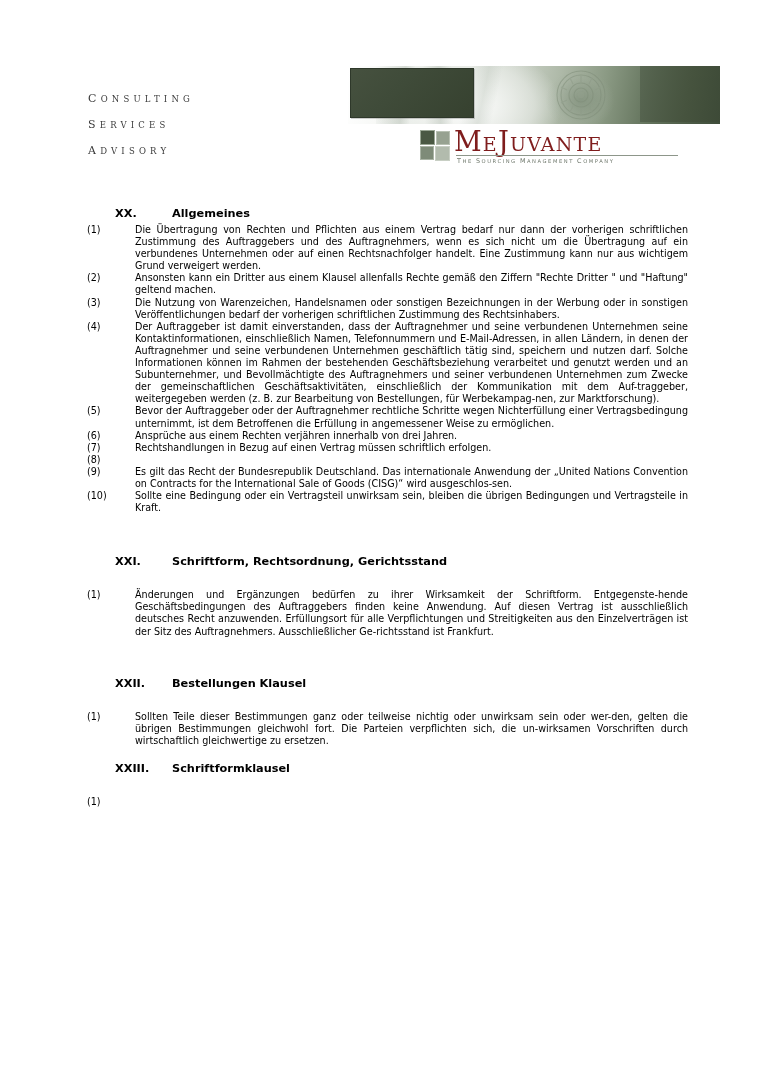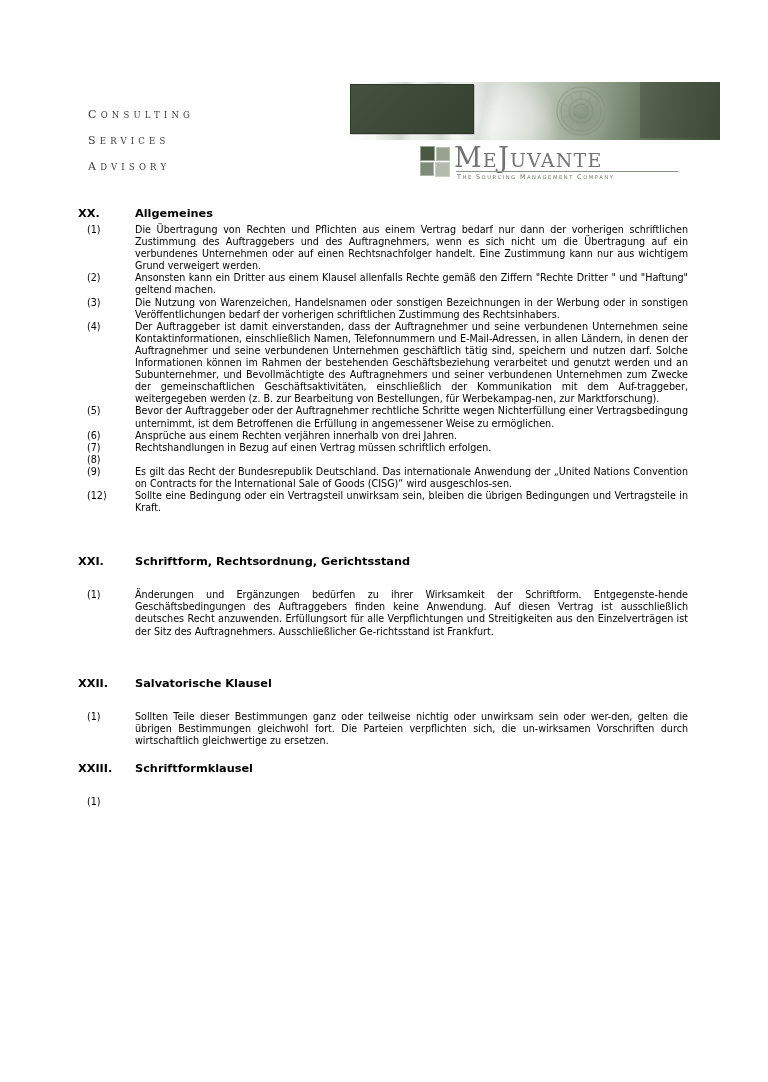--- a/index.html
+++ b/index.html
@@ -13,21 +13,21 @@
     position: relative;
     font-family: "DejaVu Sans", sans-serif;
     color: #000000;
     overflow: hidden;
   }
 
   
   .header {
     position: absolute;
     left: 0;
-    top: 16px;
+    top: 0;
     width: 768px;
     height: 190px;
   }
 
   
   .header-words {
     position: absolute;
     left: 88px;
     top: 86px;
   }
@@ -123,21 +123,21 @@
   .sq.c { left: 0;  top: 16px; width: 12px; height: 12px; background: #7e8b78; border: 1px solid #aab4a5; }
   .sq.d { left: 15px; top: 16px; width: 13px; height: 13px; background: #b2bbad; border: 1px solid #c8cfc4; }
 
   .logo-name {
     position: absolute;
     left: 34px;
     top: -2px;
     font-family: "DejaVu Serif", serif;
     font-size: 27px;
     letter-spacing: 1.2px;
-    color: #737373;
+    color: #7f1d1d;
     white-space: nowrap;
   }
   .logo-name .small {
     font-size: 19px;
   }
   .logo-rule {
     position: absolute;
     left: 36px;
     top: 27px;
     width: 222px;
@@ -170,20 +170,21 @@
     font-size: 11.3px;
     font-weight: bold;
     line-height: 15px;
     color: #000;
   }
   .sec-num {
     width: 57px;
     flex: 0 0 57px;
     padding-left: 78px;
     box-sizing: content-box;
+    margin-left: 37px;
   }
   .sec-title { }
 
   .clauses { }
 
   .clause {
     display: flex;
     font-size: 9.6px;
     line-height: 12.1px;
     color: #000;
@@ -291,21 +292,21 @@
         <div class="cl-text">Rechtshandlungen in Bezug auf einen Vertrag müssen schriftlich erfolgen.</div>
       </div>
       <div class="clause">
         <div class="cl-num">(8)</div>
       </div>
       <div class="clause">
         <div class="cl-num">(9)</div>
         <div class="cl-text">Es gilt das Recht der Bundesrepublik Deutschland. Das internationale Anwendung der „United Nations Convention on Contracts for the International Sale of Goods (CISG)“ wird ausgeschlos-sen.</div>
       </div>
       <div class="clause">
-        <div class="cl-num">(12)</div>
+        <div class="cl-num">(10)</div>
         <div class="cl-text">Sollte eine Bedingung oder ein Vertragsteil unwirksam sein, bleiben die übrigen Bedingungen und Vertragsteile in Kraft.</div>
       </div>
     </div>
   </div>
 
   <div class="sp-40"></div>
 
   <div class="section">
     <div class="sec-head">
       <div class="sec-num">XXI.</div>
@@ -318,21 +319,21 @@
         <div class="cl-text">Änderungen und Ergänzungen bedürfen zu ihrer Wirksamkeit der Schriftform. Entgegenste-hende Geschäftsbedingungen des Auftraggebers finden keine Anwendung. Auf diesen Vertrag ist ausschließlich deutsches Recht anzuwenden. Erfüllungsort für alle Verpflichtungen und Streitigkeiten aus den Einzelverträgen ist der Sitz des Auftragnehmers. Ausschließlicher Ge-richtsstand ist Frankfurt.</div>
       </div>
     </div>
   </div>
 
   <div class="sp-38"></div>
 
   <div class="section">
     <div class="sec-head">
       <div class="sec-num">XXII.</div>
-      <div class="sec-title">Salvatorische Klausel</div>
+      <div class="sec-title">Bestellungen Klausel</div>
     </div>
     <div class="sp-20"></div>
     <div class="clauses">
       <div class="clause">
         <div class="cl-num">(1)</div>
         <div class="cl-text">Sollten Teile dieser Bestimmungen ganz oder teilweise nichtig oder unwirksam sein oder wer-den, gelten die übrigen Bestimmungen gleichwohl fort. Die Parteien verpflichten sich, die un-wirksamen Vorschriften durch wirtschaftlich gleichwertige zu ersetzen.</div>
       </div>
     </div>
   </div>
 

